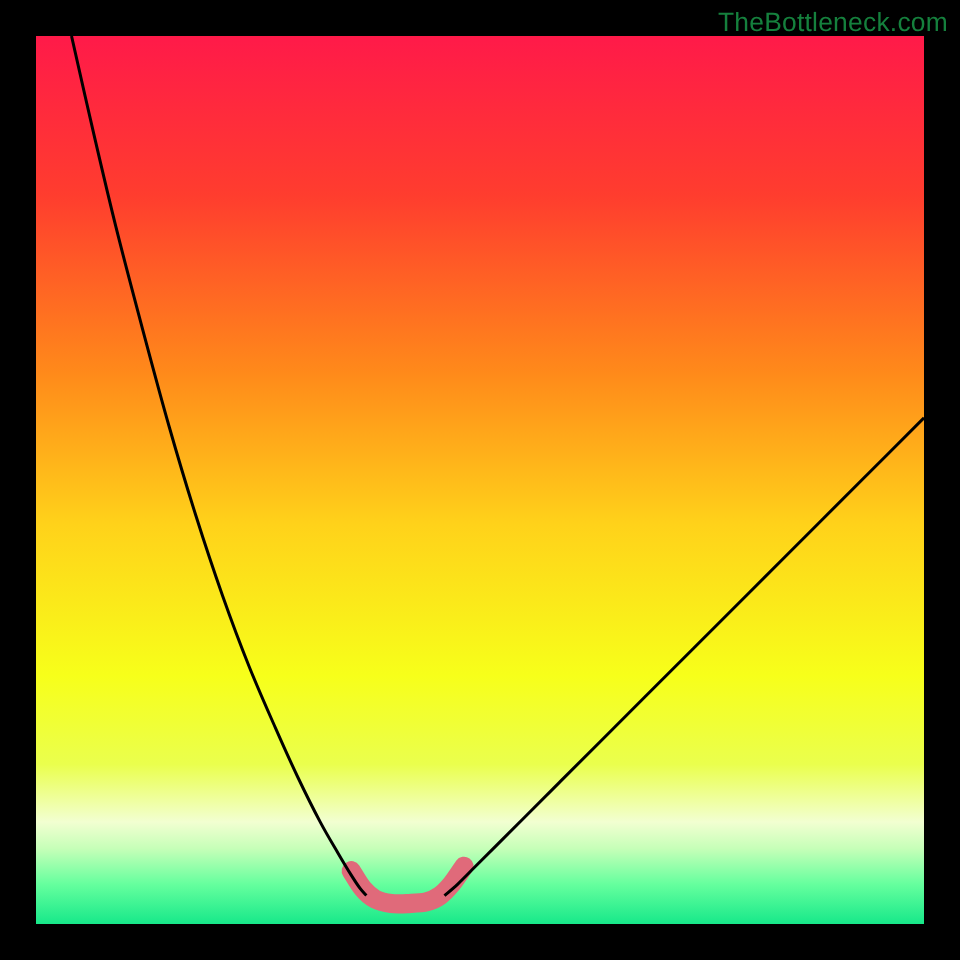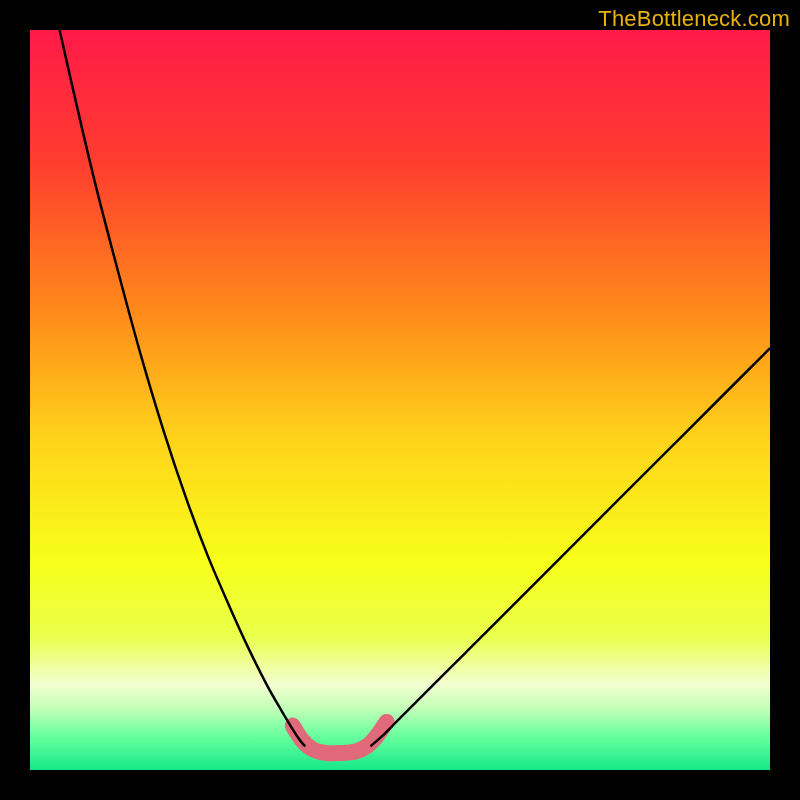--- a/index.html
+++ b/index.html
@@ -22,21 +22,21 @@
     left: 30px;
     top: 30px;
     width: 740px;
     height: 740px;
     overflow: hidden;
   }
   .watermark {
     position: absolute;
     top: 6px;
     right: 10px;
-    color: #eab308;
+    color: #15803d;
     font-size: 22px;
     font-weight: 500;
     letter-spacing: 0.2px;
     user-select: none;
   }
   svg { display: block; }
 </style>
 </head>
 <body>
 

